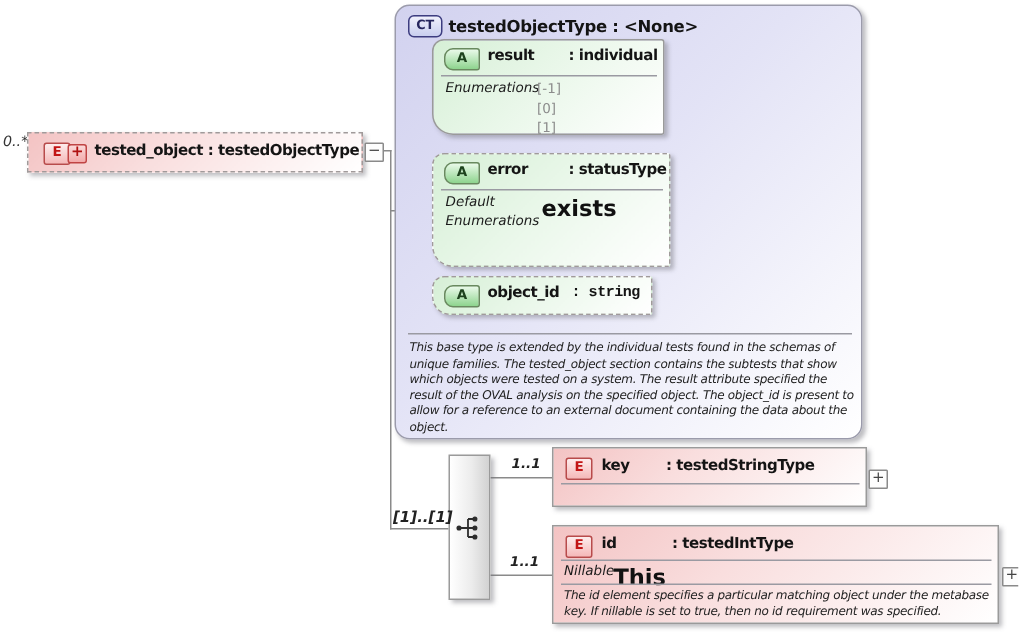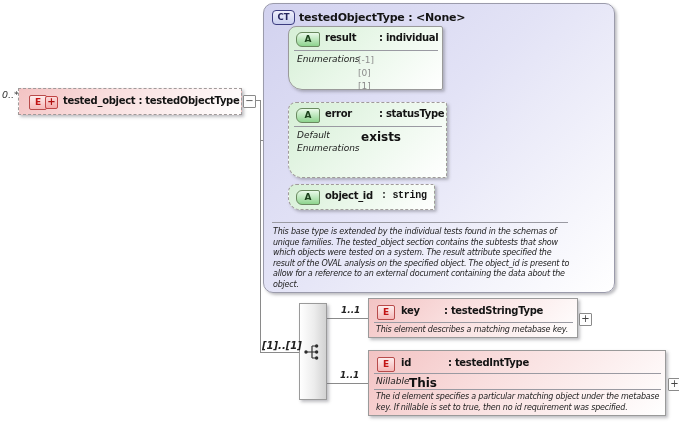--- a/index.html
+++ b/index.html
@@ -13,21 +13,21 @@
   .attr-fill{background:linear-gradient(135deg,#d6efd6 0%,#e9f7e9 45%,#ffffff 100%);}
   .ct-fill{background:linear-gradient(135deg,#d2d2ef 0%,#e3e3f6 45%,#ffffff 100%);}
   .seq-fill{background:linear-gradient(90deg,#ffffff 0%,#ececec 55%,#d2d2d2 100%);}
   
   .bsolid{border:1px solid #9a9a9a;}
   .bdash{border:1px dashed #a09a9a;}
   
   .hdr{font-weight:bold;font-size:10px;letter-spacing:-0.3px;color:#141414;white-space:nowrap;}
   .proplab{font-style:italic;font-size:9px;color:#1a1a1a;white-space:nowrap;}
   .propval{font-size:9px;color:#8c8c8c;white-space:nowrap;line-height:13px;}
-  .propval-strong{font-size:12px;font-weight:bold;color:#111;white-space:nowrap;}
+  .propval-strong{font-size:15px;font-weight:bold;color:#111;white-space:nowrap;}
   .desc{font-style:italic;font-size:8px;letter-spacing:-0.2px;line-height:10.5px;color:#222;}
   .card{font-style:italic;font-weight:bold;font-size:9px;color:#222;white-space:nowrap;}
   .mult{font-style:italic;font-size:9.5px;color:#333;white-space:nowrap;}
   .sep{position:absolute;height:1px;background:#9a9aa2;}
   
   .badge-a{position:absolute;width:22px;height:13px;border:1px solid #69895f;
     border-radius:6px 2px 2px 6px;background:linear-gradient(180deg,#eafaea 0%,#8ed48e 100%);
     font-size:9px;font-weight:bold;color:#1d421d;text-align:center;line-height:13px;}
   .badge-e{position:absolute;width:16px;height:13px;border:1px solid #b84b4b;border-radius:2px;
     background:linear-gradient(180deg,#fdecec 0%,#f5b8b8 100%);
@@ -51,21 +51,21 @@
   <div class="line" style="left:260px;top:100px;width:1px;height:253px;"></div>
   <div class="line" style="left:260px;top:140px;width:17px;height:1px;"></div>
   <div class="line" style="left:277px;top:57px;width:1px;height:141px;"></div>
   <div class="line" style="left:277px;top:57px;width:11px;height:1px;"></div>
   <div class="line" style="left:277px;top:140px;width:11px;height:1px;"></div>
   <div class="line" style="left:277px;top:197px;width:11px;height:1px;"></div>
   <div class="line" style="left:260px;top:352px;width:39px;height:1px;"></div>
   <div class="line" style="left:327px;top:318px;width:41px;height:1px;"></div>
   <div class="line" style="left:327px;top:383px;width:41px;height:1px;"></div>
 
-  <div class="abs ct-fill shadow" style="left:263px;top:3px;width:352px;height:290px;border:1px solid #9b9bab;border-radius:10px;">
+  <div class="abs ct-fill shadow" style="left:263px;top:3px;width:312px;height:290px;border:1px solid #9b9bab;border-radius:10px;">
     <span class="badge-ct" style="left:8px;top:6px;">CT</span>
     <span class="abs hdr" style="left:35px;top:7px;font-size:11px;letter-spacing:-0.2px;">testedObjectType : &lt;None&gt;</span>
 
     <div class="sep" style="left:8px;top:218px;width:296px;"></div>
     <div class="abs desc" style="left:9px;top:223px;width:298px;">This base type is extended by the individual tests found in the schemas of unique families.  The tested_object section contains the subtests that show which objects were tested on a system. The result attribute specified the result of the OVAL analysis on the specified object. The object_id is present to allow for a reference to an external document containing the data about the object.</div>
   </div>
 
   <div class="abs attr-fill bsolid attr-box shadow" style="left:288px;top:26px;width:155px;height:64px;">
     <span class="badge-a" style="left:7px;top:5px;">A</span>
     <span class="abs hdr" style="left:36px;top:5px;">result</span>
@@ -115,21 +115,20 @@
   <span class="abs card" style="left:262px;top:340px;font-size:10px;">[1]..[1]</span>
 
   <span class="abs card" style="left:341px;top:305px;">1..1</span>
   <span class="abs card" style="left:340px;top:370px;">1..1</span>
 
   <div class="abs elem-fill bsolid shadow" style="left:368px;top:298px;width:210px;height:40px;">
     <span class="badge-e" style="left:8px;top:6px;">E</span>
     <span class="abs hdr" style="left:32px;top:6px;">key</span>
     <span class="abs hdr" style="left:75px;top:6px;">: testedStringType</span>
     <div class="sep" style="left:5px;top:23px;right:4px;"></div>
-    <div class="abs desc" style="left:7px;top:26px;width:198px;white-space:nowrap;">This element describes a matching metabase key.</div>
   </div>
   <div class="expander" style="left:579px;top:313px;">+</div>
 
   <div class="abs elem-fill bsolid shadow" style="left:368px;top:350px;width:298px;height:66px;">
     <span class="badge-e" style="left:8px;top:6px;">E</span>
     <span class="abs hdr" style="left:32px;top:6px;">id</span>
     <span class="abs hdr" style="left:79px;top:6px;">: testedIntType</span>
     <div class="sep" style="left:5px;top:22px;right:4px;"></div>
     <span class="abs proplab" style="left:7px;top:25px;">Nillable</span>
     <span class="abs propval-strong" style="left:40px;top:25px;">This</span>

